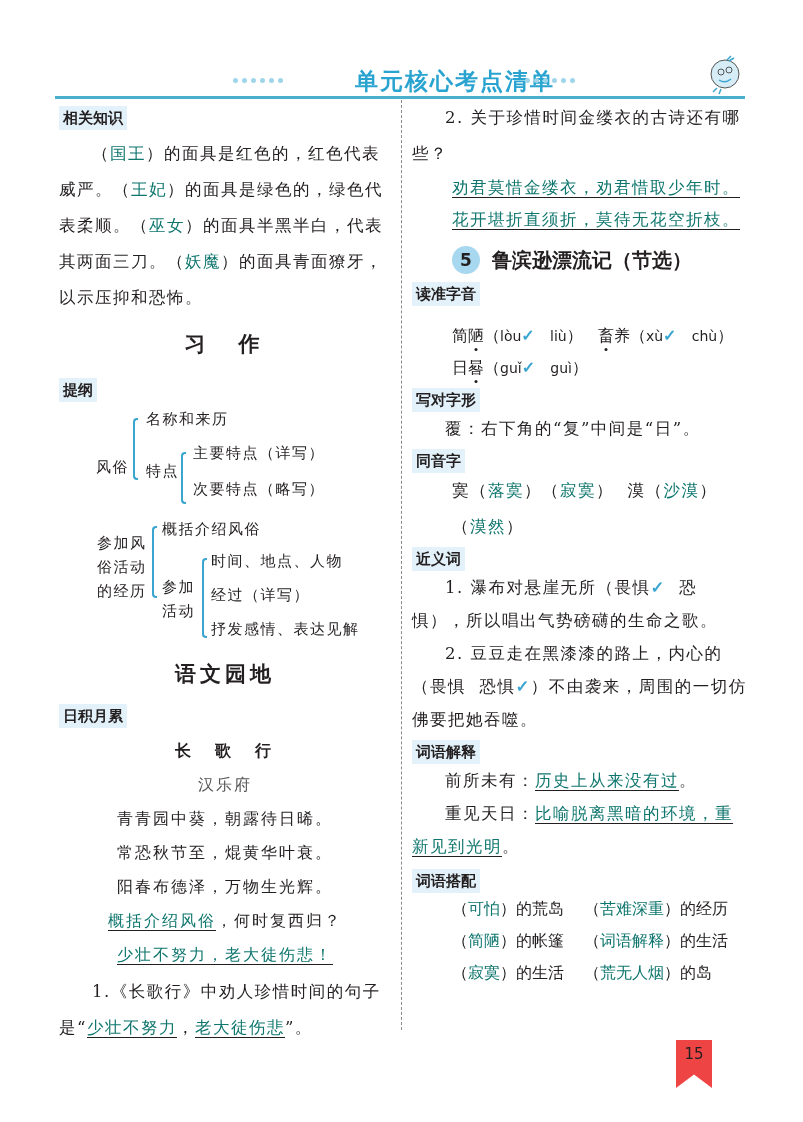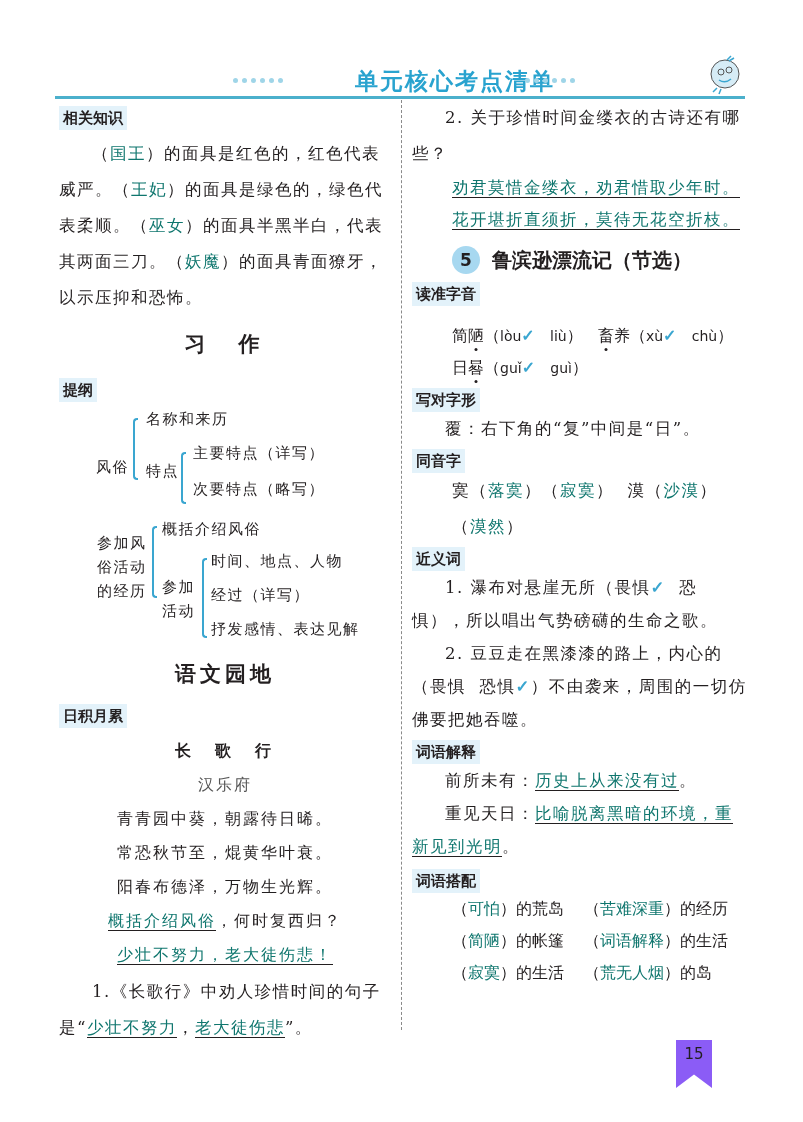--- a/index.html
+++ b/index.html
@@ -40,21 +40,21 @@
 
   .pinyin-row { font-size: 16px; line-height: 32px; padding-left: 40px; }
   .dot-under { position: relative; }
   .dot-under::after { content: ""; position: absolute; left: 50%; bottom: -6px; width: 3px; height: 3px; background: #231f20; border-radius: 50%; transform: translateX(-50%); }
   .py { font-family: "DejaVu Sans", sans-serif; font-size: 14px; }
   .check { color: #3aa6d0; font-weight: bold; }
 
   .section-num { display: inline-flex; align-items: center; justify-content: center; width: 28px; height: 28px; border-radius: 50%; background: #a7d8f0; font-weight: bold; font-size: 17px; font-family: "DejaVu Sans", sans-serif; margin-right: 12px; }
   .lesson-title { font-size: 20px; font-weight: bold; display: flex; align-items: center; padding-left: 40px; height: 40px; }
 
-  .page-badge { position: absolute; left: 676px; top: 1040px; width: 36px; height: 48px; background: #8b5cf6; clip-path: polygon(0 0, 100% 0, 100% 100%, 50% 72%, 0 100%); }
+  .page-badge { position: absolute; left: 676px; top: 1040px; width: 36px; height: 48px; background: #ef4444; clip-path: polygon(0 0, 100% 0, 100% 100%, 50% 72%, 0 100%); }
   .page-badge span { position: absolute; top: 5px; width: 100%; text-align: center; font-family: "DejaVu Sans", sans-serif; font-size: 15px; color: #231f20; }
 
   .combo-row { font-size: 16px; line-height: 32px; padding-left: 40px; display: flex; gap: 14px; }
   .combo-row .c1 { width: 118px; white-space: nowrap; }
   .combo-row .c2 { white-space: nowrap; }
 </style>
 </head>
 <body>
 
 <div class="header">

